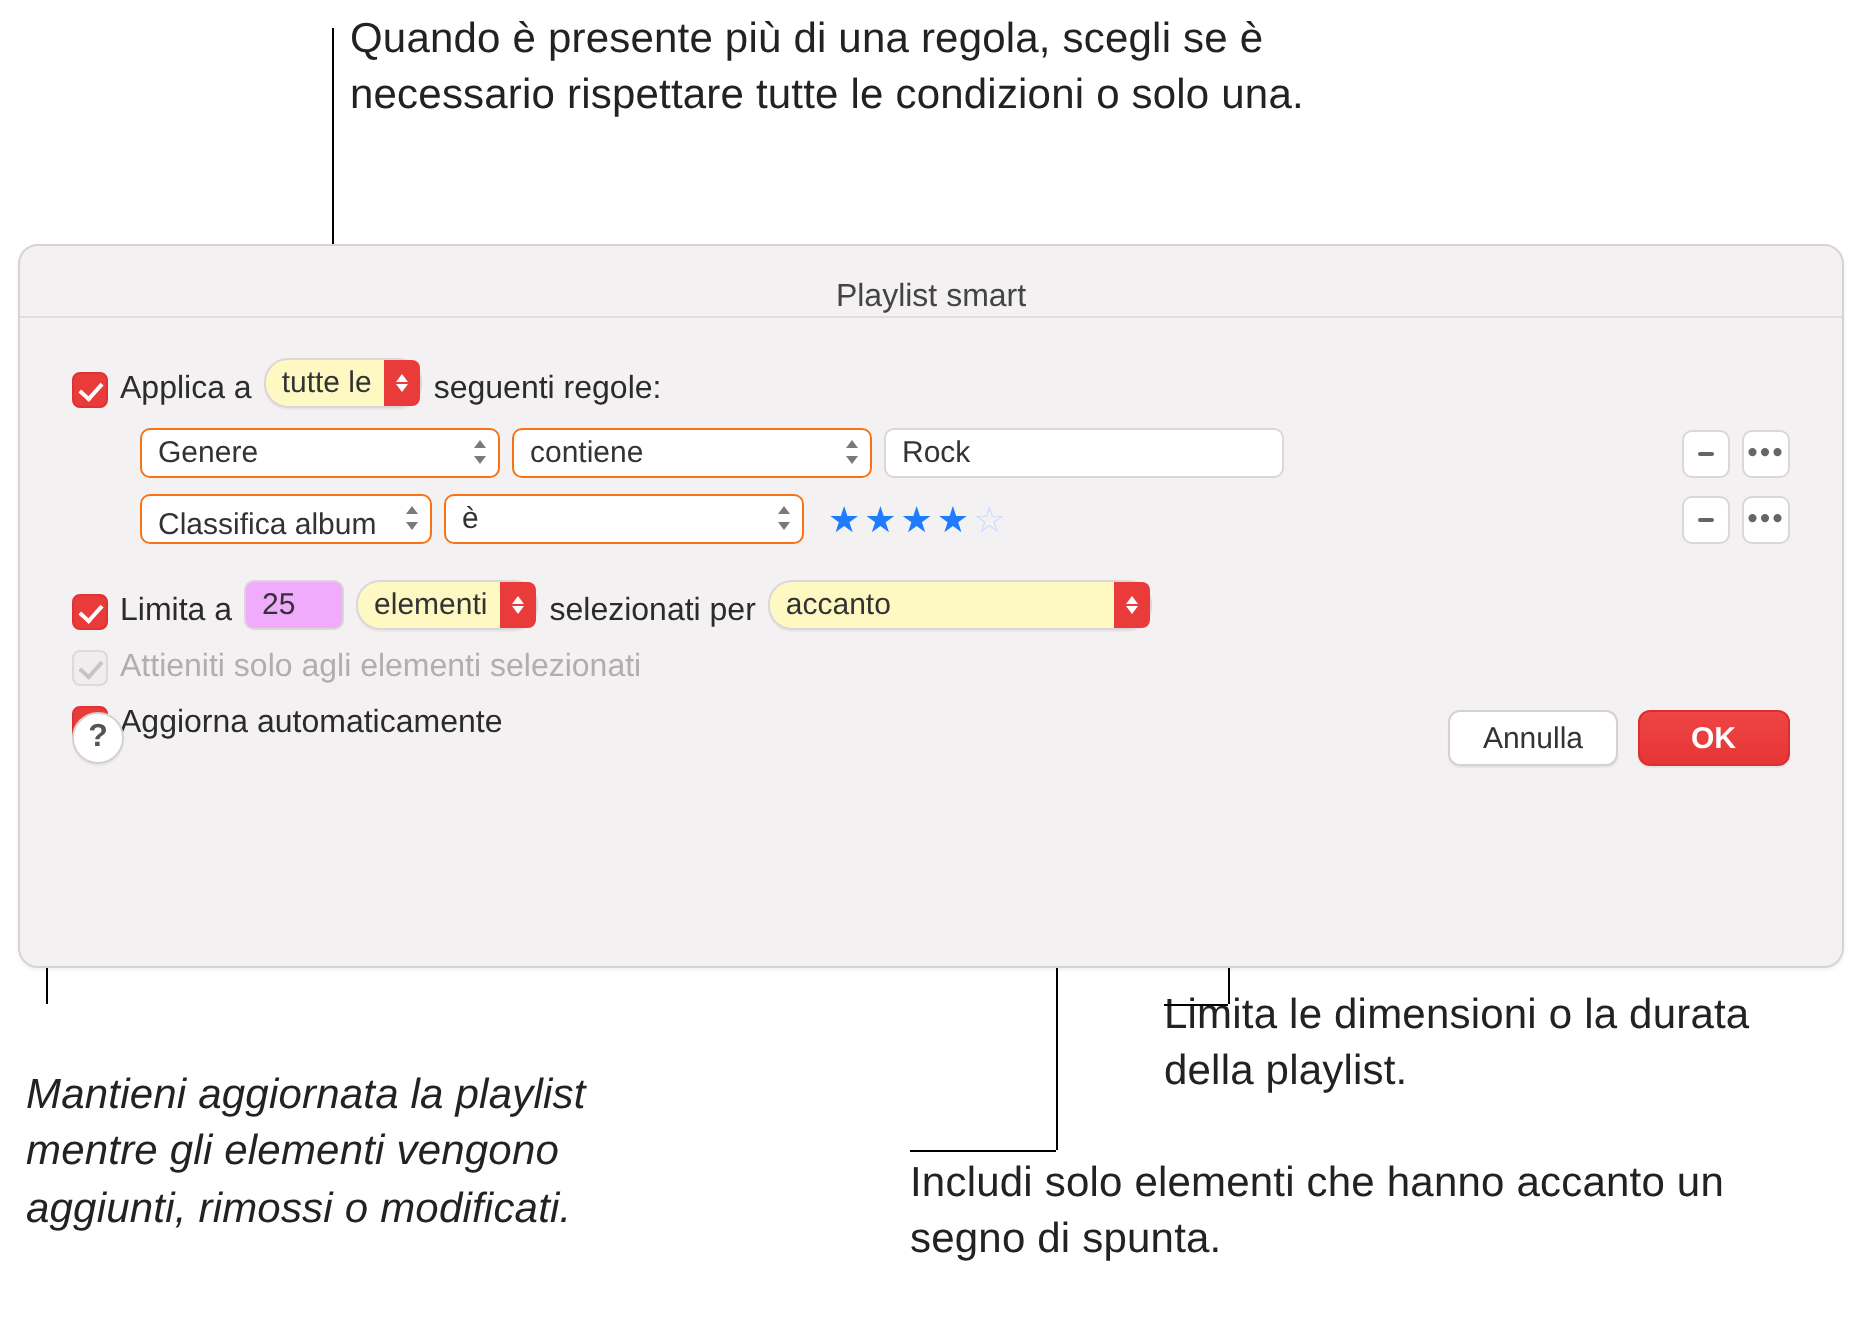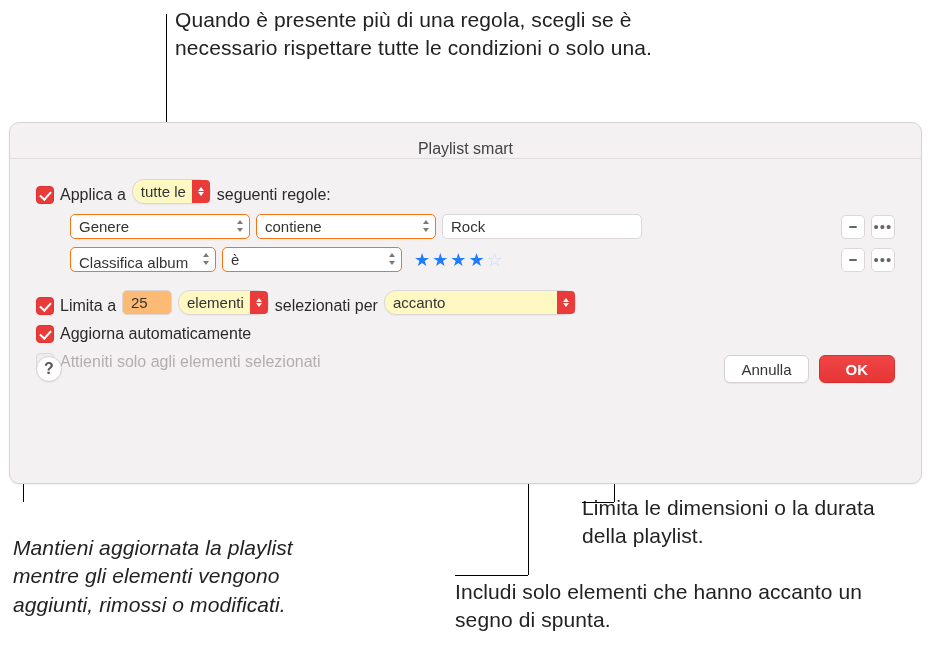--- a/index.html
+++ b/index.html
@@ -176,21 +176,21 @@
     position:absolute; left:1.5px;
     width:0;height:0;
     border-left:3.5px solid transparent;
     border-right:3.5px solid transparent;
   }
   .select .sel-chevrons::before { top:3px; border-bottom:4px solid #7a7a7a; }
   .select .sel-chevrons::after  { bottom:3px; border-top:4px solid #7a7a7a; }
   .select::after { content:none; } 
 
   .textfield {
-    background:#fdba74;
+    background:#f0abfc;
     border:1px solid #dcd6d8;
     border-radius:5px;
     height:25px;
     padding:0 8px;
     font-size:15px;
     color:#333;
     display:inline-flex;
     align-items:center;
   }
   .val-cell {
@@ -353,28 +353,28 @@
         <span>elementi</span>
         <span class="popup-knob"></span>
       </span>
       <span class="label-text">selezionati per</span>
       <span class="popup" style="min-width:192px;">
         <span style="flex:1">accanto</span>
         <span class="popup-knob"></span>
       </span>
     </div>
 
+    <div class="row">
+      <span class="checkbox disabled"></span>
+      <span class="label-text label-disabled">Attieniti solo agli elementi selezionati</span>
+    </div>
+
     <div class="row" style="margin-top:8px;">
       <span class="checkbox checked"></span>
       <span class="label-text">Aggiorna automaticamente</span>
-    </div>
-
-    <div class="row">
-      <span class="checkbox disabled"></span>
-      <span class="label-text label-disabled">Attieniti solo agli elementi selezionati</span>
     </div>
 
     <div class="footer">
       <span class="help-btn">?</span>
       <span class="spacer"></span>
       <button class="push-btn">Annulla</button>
       <button class="push-btn primary">OK</button>
     </div>
 
   </div>

